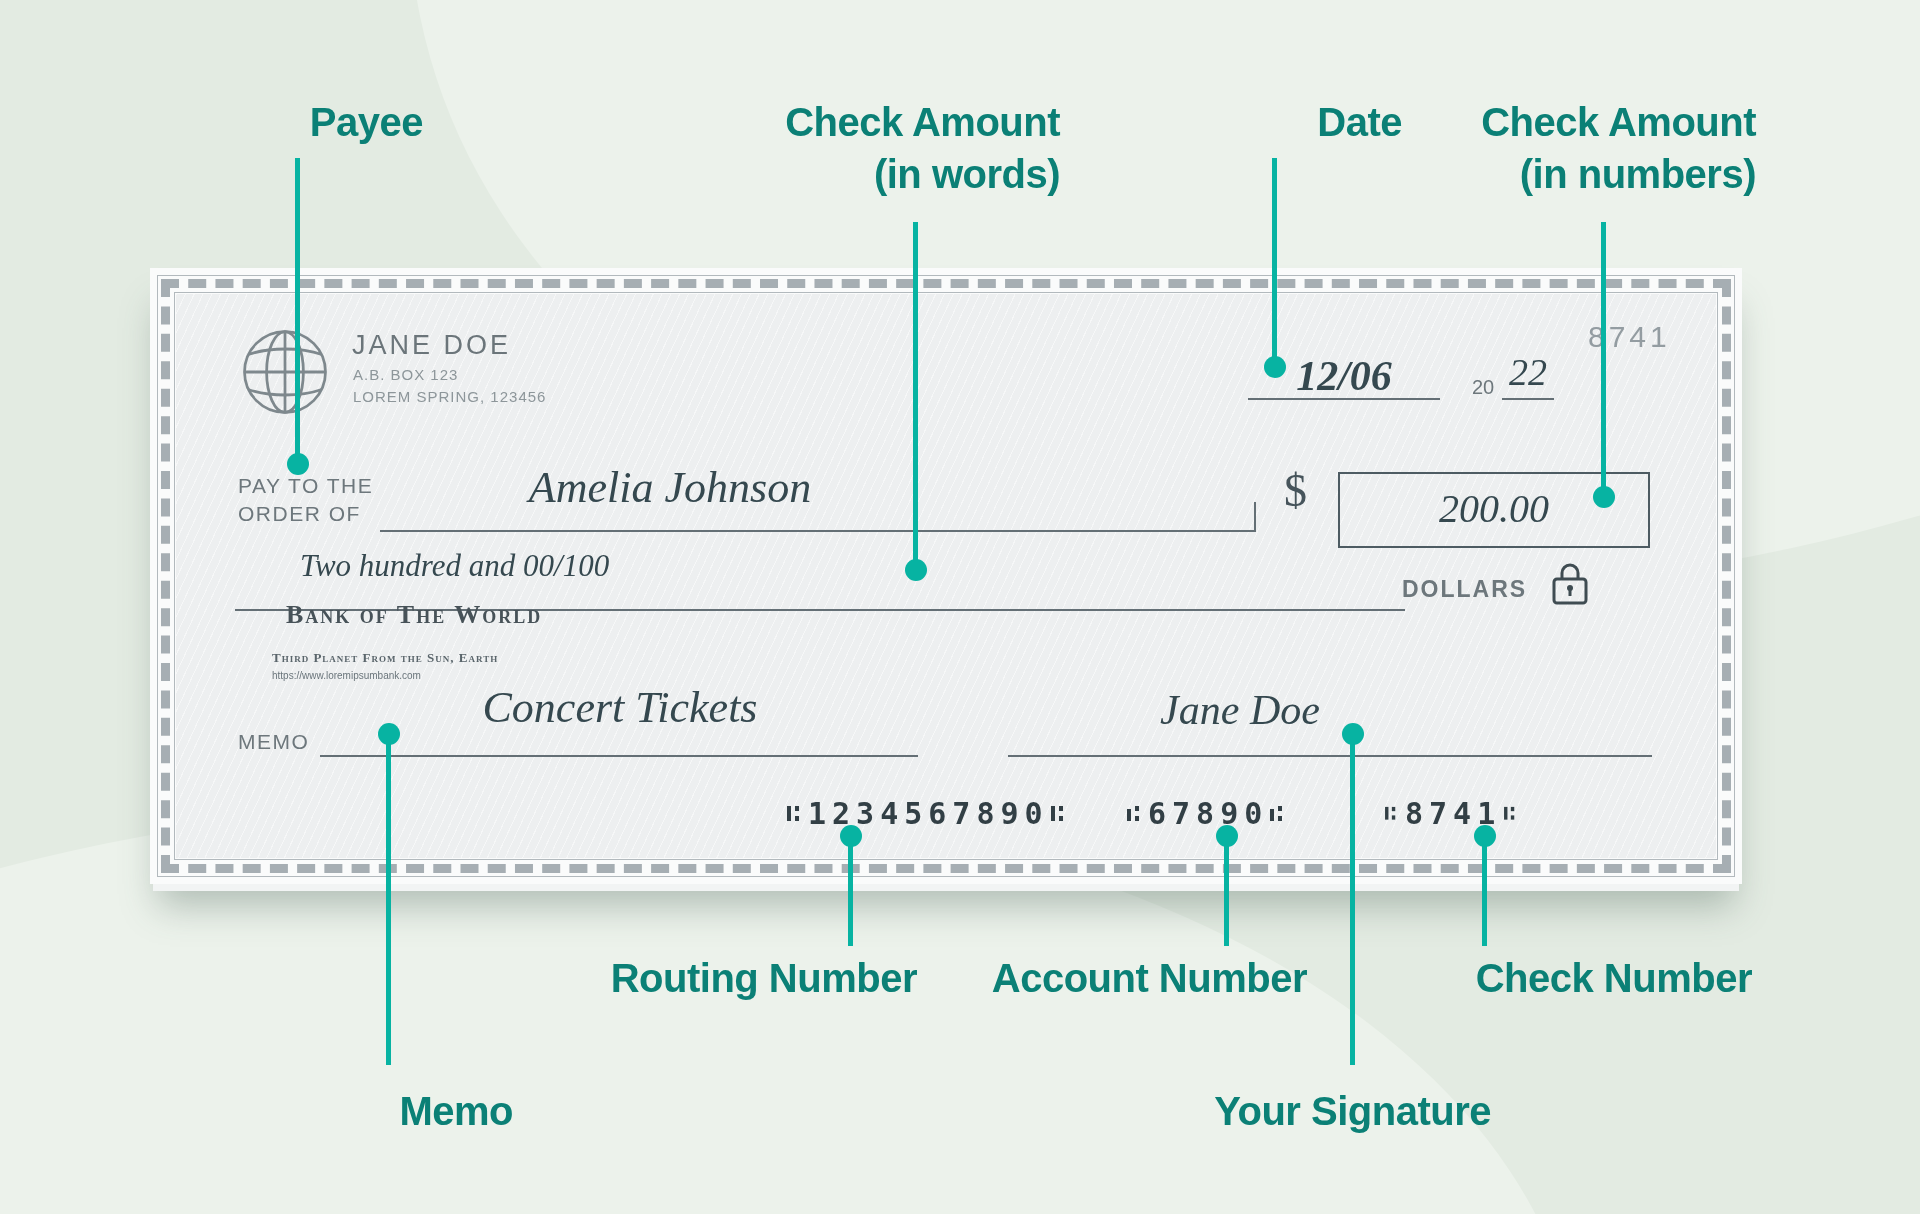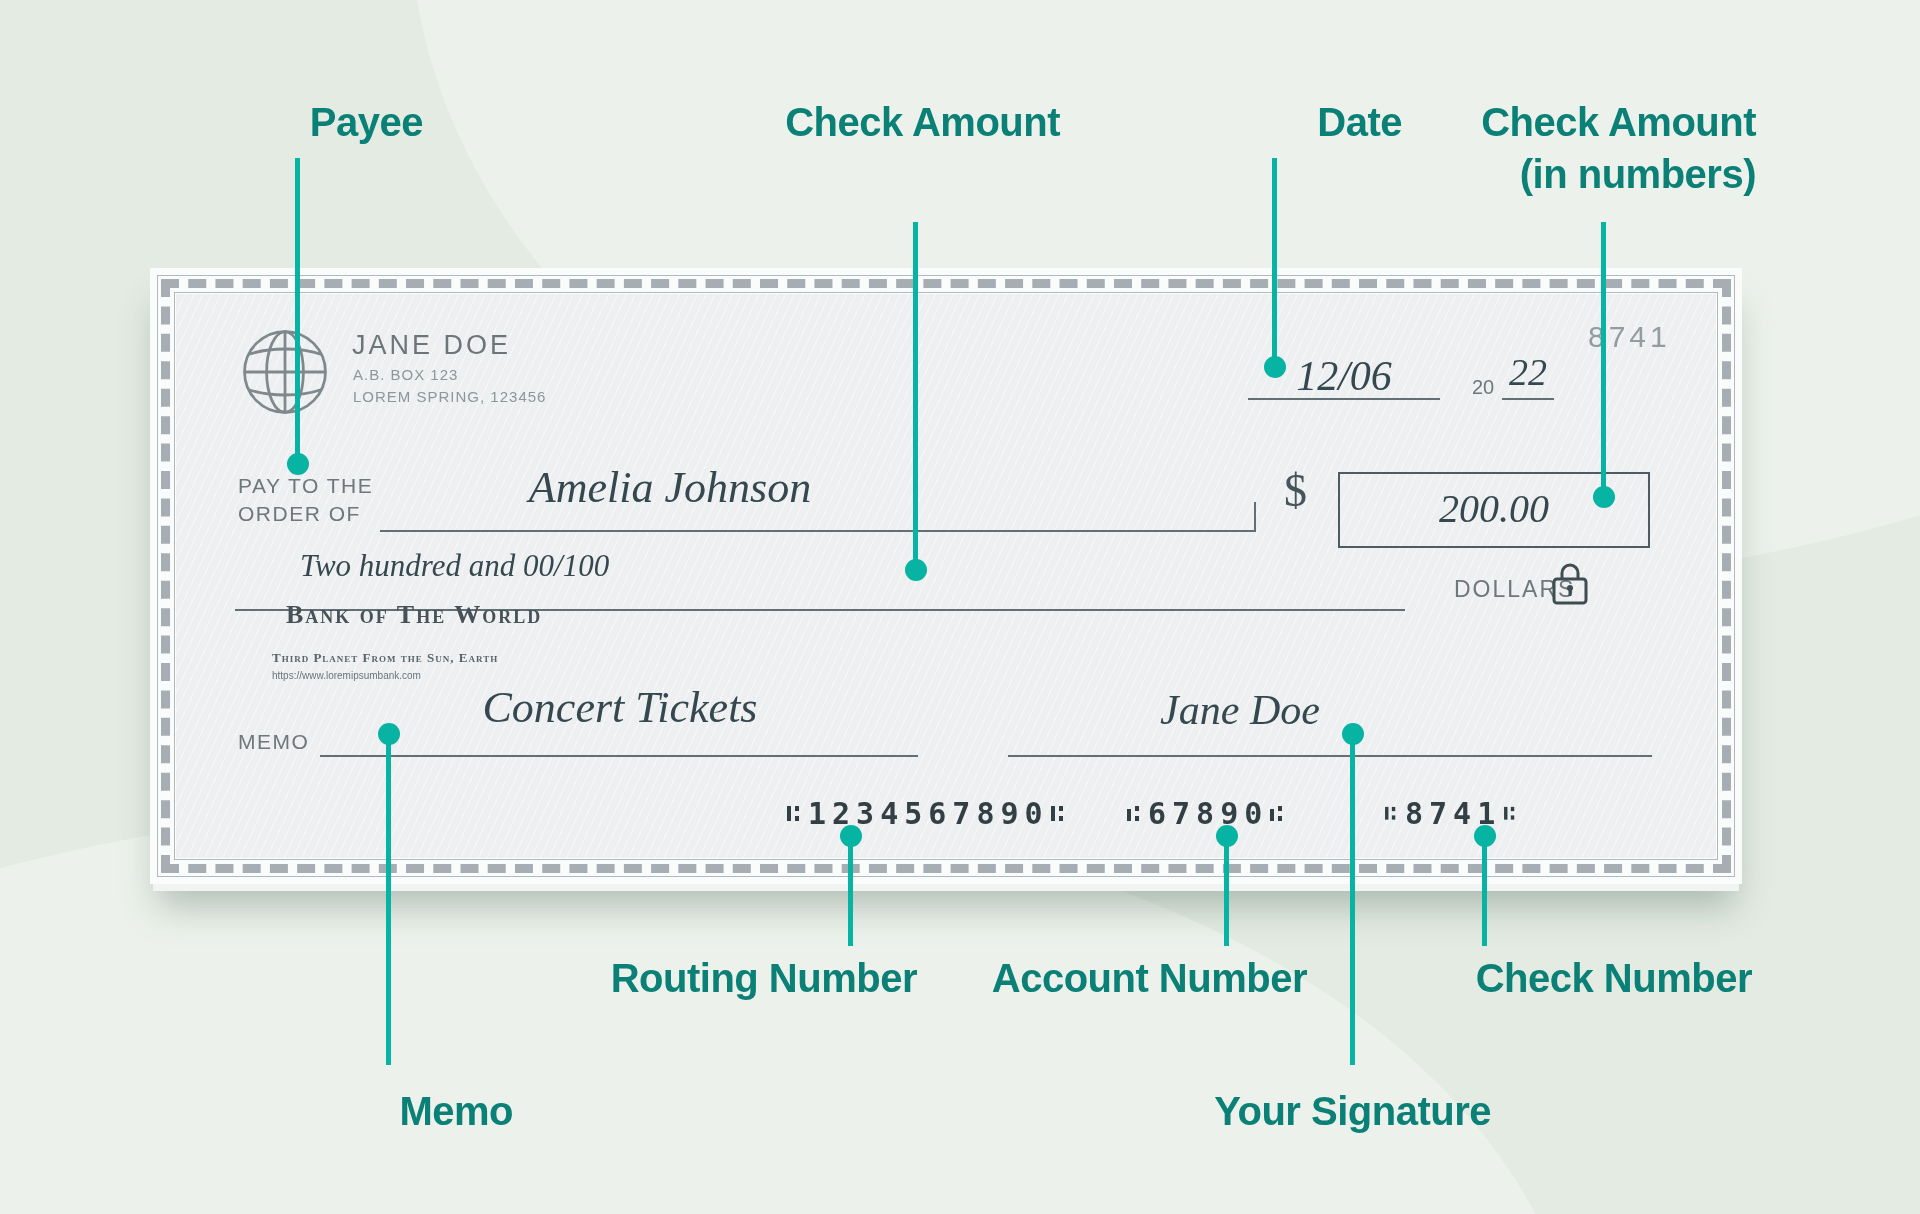--- a/index.html
+++ b/index.html
@@ -87,40 +87,40 @@
         <path d="M10 69 C 33 77, 67 77, 90 69"></path>
       </svg>
     </div>
 
     <div class="c-abs id-name" style="left:202px;top:62px;">JANE DOE</div>
     <div class="c-abs id-addr" style="left:203px;top:98px;">A.B. BOX 123</div>
     <div class="c-abs id-addr" style="left:203px;top:120px;">LOREM SPRING, 123456</div>
 
     <div class="c-abs chk-num-top" style="left:1438px;top:52px;">8741</div>
 
-    <div class="c-abs hand center" style="left:1098px;top:84px;width:192px;font-size:42px;">12/06</div>
+    <div class="c-abs hand center" style="left:1098px;top:84px;width:192px;font-size:42px;font-weight:bold;">12/06</div>
     <div class="rule" style="left:1098px;top:130px;width:192px;"></div>
     <div class="c-abs" style="left:1322px;top:108px;font-size:20px;color:#6d777c;">20</div>
     <div class="c-abs hand center" style="left:1350px;top:82px;width:56px;font-size:38px;">22</div>
     <div class="rule" style="left:1352px;top:130px;width:52px;"></div>
 
     <div class="c-abs micro-label" style="left:88px;top:206px;">PAY TO THE</div>
     <div class="c-abs micro-label" style="left:88px;top:234px;text-align:center;">ORDER OF</div>
     <div class="c-abs hand center" style="left:240px;top:194px;width:560px;font-size:44px;">Amelia Johnson</div>
     <div class="rule" style="left:230px;top:262px;width:876px;"></div>
     <div class="tick" style="left:1104px;top:234px;height:29px;"></div>
 
     <div class="c-abs dollar-sign" style="left:1134px;top:196px;">$</div>
     <div class="amount-box" style="left:1188px;top:204px;width:308px;height:72px;">
       <div class="hand" style="font-size:40px;line-height:70px;">200.00</div>
     </div>
 
     <div class="c-abs hand" style="left:150px;top:280px;font-size:31px;">Two hundred and 00/100</div>
     <div class="rule" style="left:85px;top:341px;width:1170px;height:1.5px;"></div>
-    <div class="c-abs dollars-label" style="left:1304px;top:308px;">DOLLARS</div>
+    <div class="c-abs dollars-label" style="left:1252px;top:308px;font-weight:bold;">DOLLARS</div>
 
     <div class="c-abs" style="left:1400px;top:290px;">
       <svg width="40" height="50" viewBox="0 0 40 50">
         <path d="M12 21 v-6 a8 8 0 0 1 16 0 v6" fill="none" stroke="#3f4c52" stroke-width="3"></path>
         <rect x="4" y="21" width="32" height="24" rx="3" fill="none" stroke="#3f4c52" stroke-width="3"></rect>
         <circle cx="20" cy="30" r="3" fill="#3f4c52"></circle>
         <rect x="18.5" y="31" width="3" height="7" fill="#3f4c52"></rect>
       </svg>
     </div>
 
@@ -137,20 +137,21 @@
 
     <div class="micr" style="left:635px;"><span class="msym"></span><span>1234567890</span><span class="msym"></span></div>
     <div class="micr" style="left:975px;"><span class="msym onus"></span><span>67890</span><span class="msym onus"></span></div>
     <div class="micr" style="left:1232px;"><span class="msym small"></span><span>8741</span><span class="msym small"></span></div>
   </div>
 
   <div class="ann-label" style="left:173px;top:96px;width:250px;">Payee</div>
 
   <div class="ann-label" style="left:760px;top:96px;width:300px;">
     <div>Check Amount</div>
+    <div>(in words)</div>
   </div>
 
   <div class="ann-label" style="left:1152px;top:96px;width:250px;">Date</div>
 
   <div class="ann-label" style="left:1452px;top:96px;width:304px;">
     <div>Check Amount</div>
     <div>(in numbers)</div>
   </div>
 
   <div class="ann-label" style="left:567px;top:952px;width:350px;">Routing Number</div>

